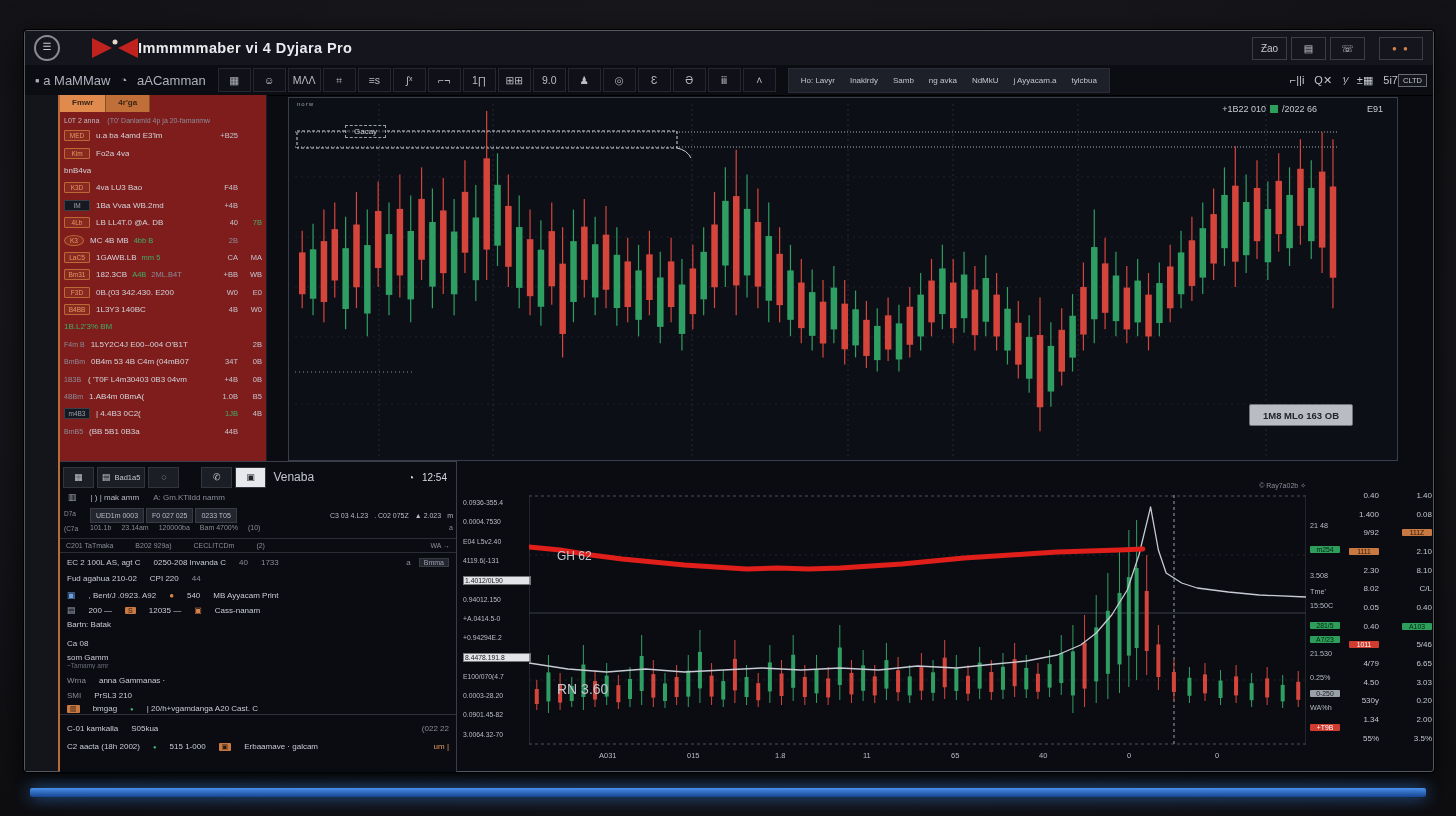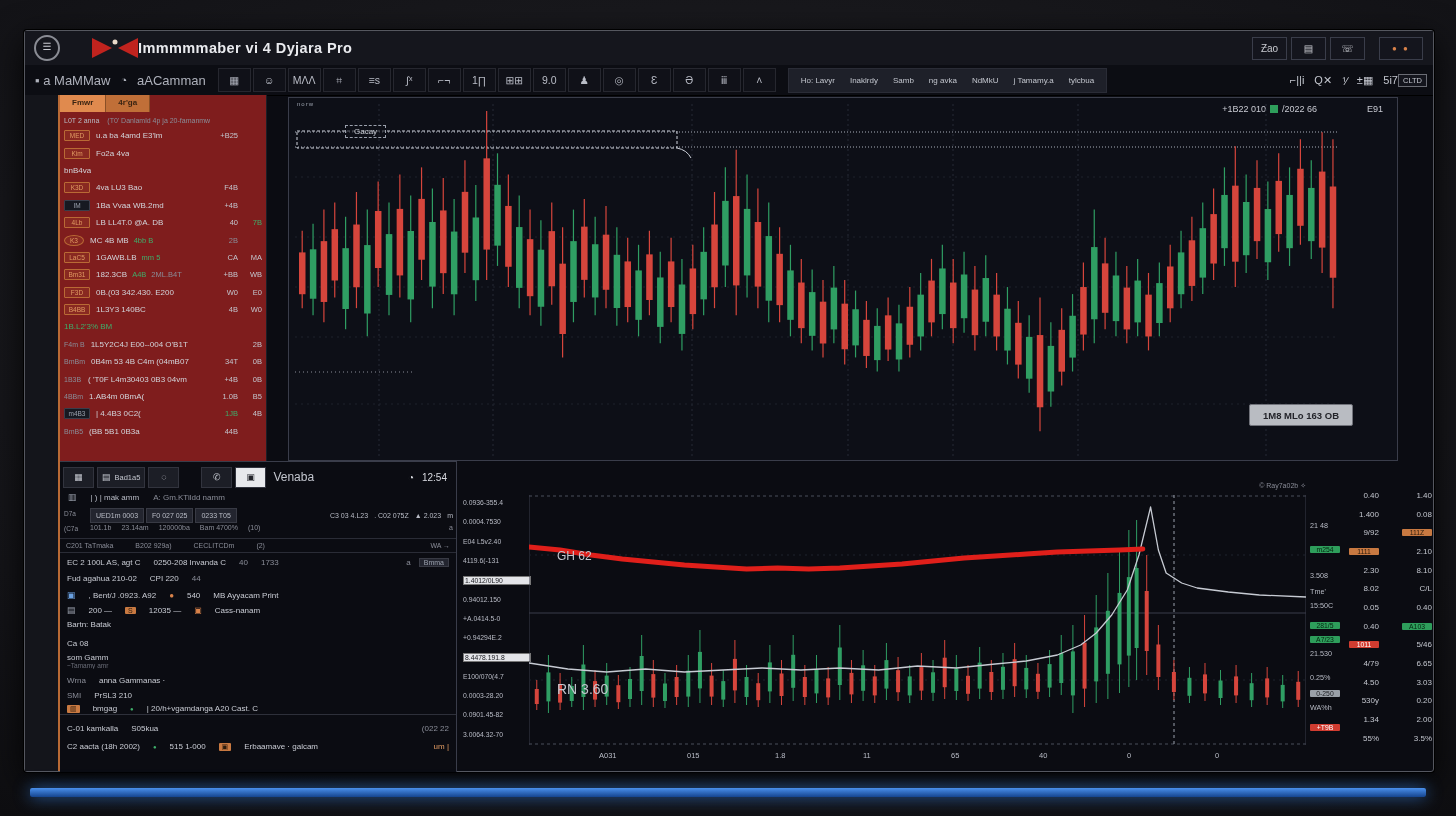--- a/index.html
+++ b/index.html
@@ -164,21 +164,21 @@
         <div class="tb-ic">Ә</div>
         <div class="tb-ic">ⅲ</div>
         <div class="tb-ic">˄</div>
       </div>
     <div class="menustrip" id="menu-items">
         <span class="menu-item">Ho: Lavyr</span>
         <span class="menu-item">Inaklrdy</span>
         <span class="menu-item">Samb</span>
         <span class="menu-item">ng avka</span>
         <span class="menu-item">NdMkU</span>
-        <span class="menu-item">j Tamamy.a</span>
+        <span class="menu-item">j Ayyacam.a</span>
         <span class="menu-item">tylcbua</span>
       </div>
     <div class="tb-right" id="tb-right">
         <span class="tb-rt">⌐||i</span>
         <span class="tb-rt">Q✕</span>
         <span class="tb-rt">⅟</span>
         <span class="tb-rt">±▦</span>
         <span class="tb-rt">5i7</span>
       </div>
     <div class="cltd">CLTD</div>

